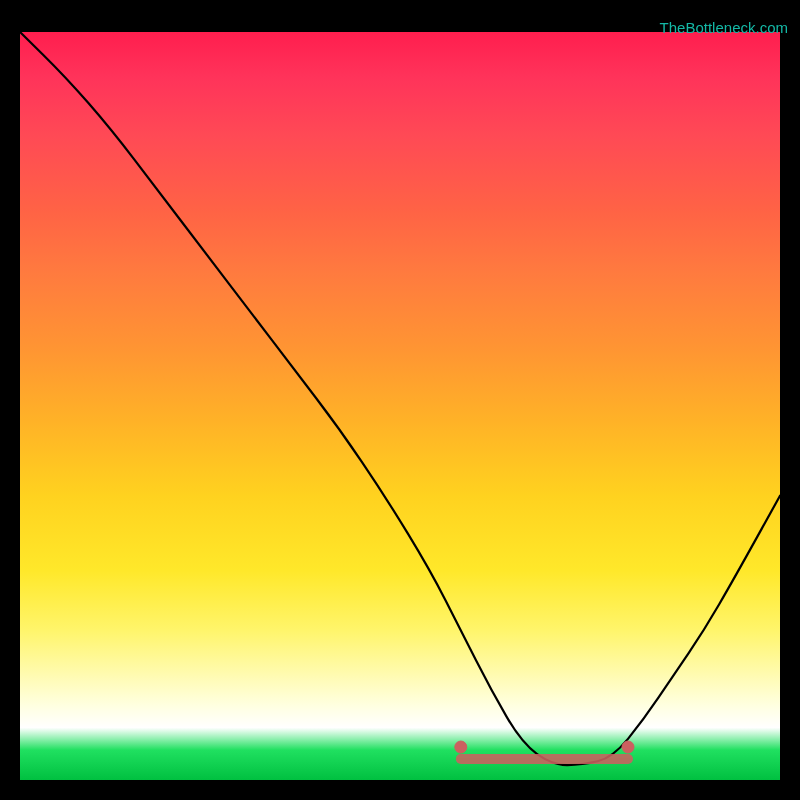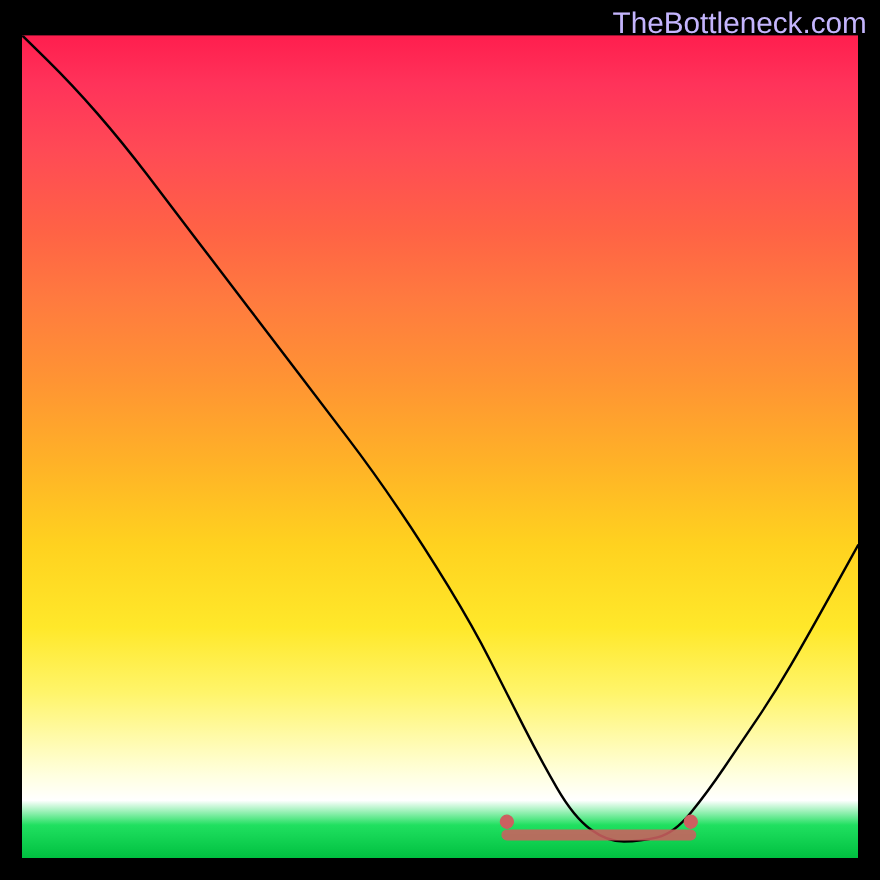--- a/index.html
+++ b/index.html
@@ -6,24 +6,24 @@
   body {
     width: 800px;
     height: 800px;
     background: #000;
     position: relative;
     font-family: Arial, sans-serif;
     overflow: hidden;
   }
   .watermark {
     position: absolute;
-    top: 6px;
+    top: 19px;
     right: 12px;
-    color: #c4b5fd;
-    font-size: 27px;
+    color: #14b8a6;
+    font-size: 15px;
     font-weight: 500;
     z-index: 10;
   }
   .plot-area {
     position: absolute;
     left: 20px;
     top: 32px;
     width: 760px;
     height: 748px;
     overflow: hidden;

